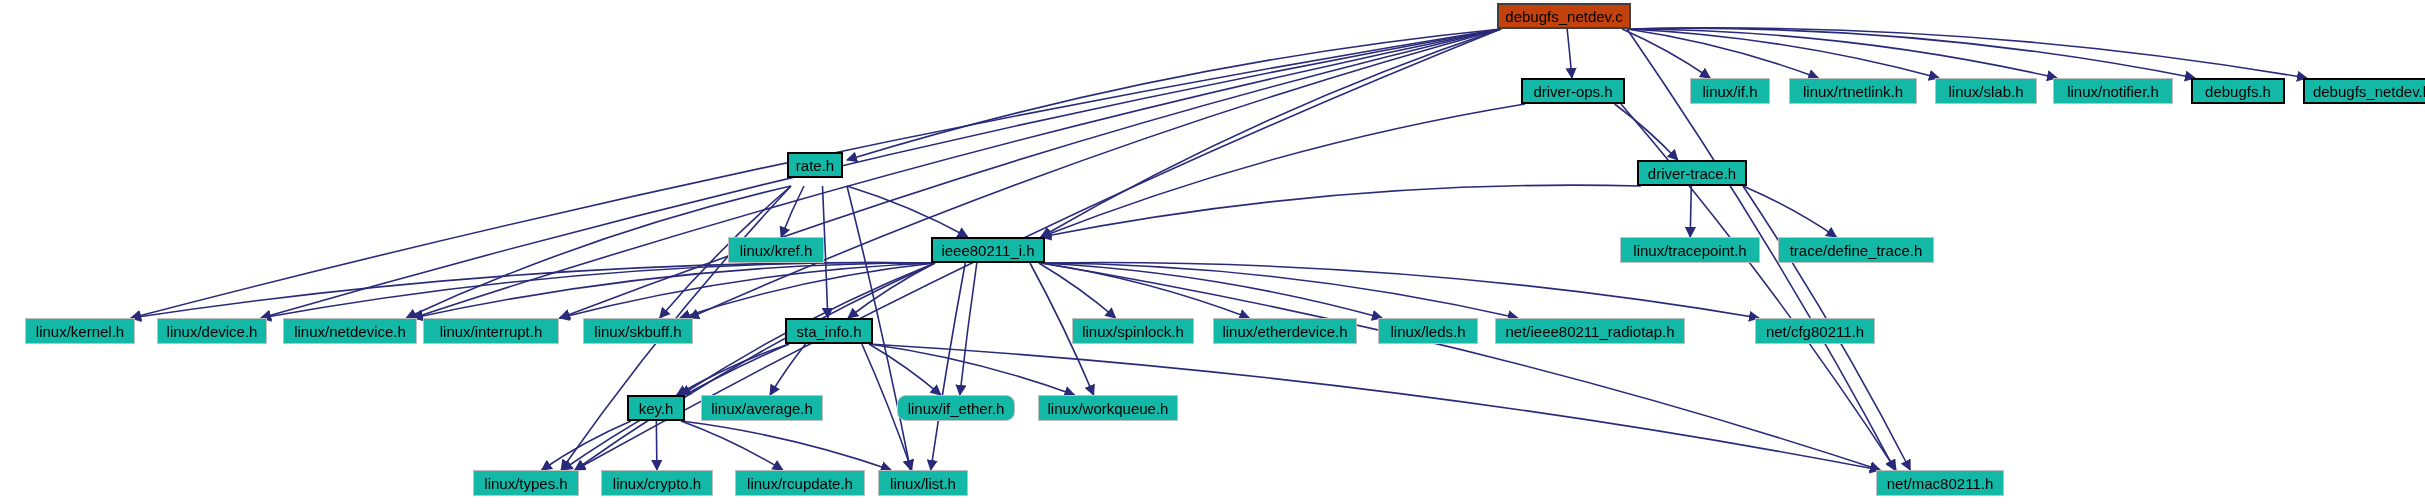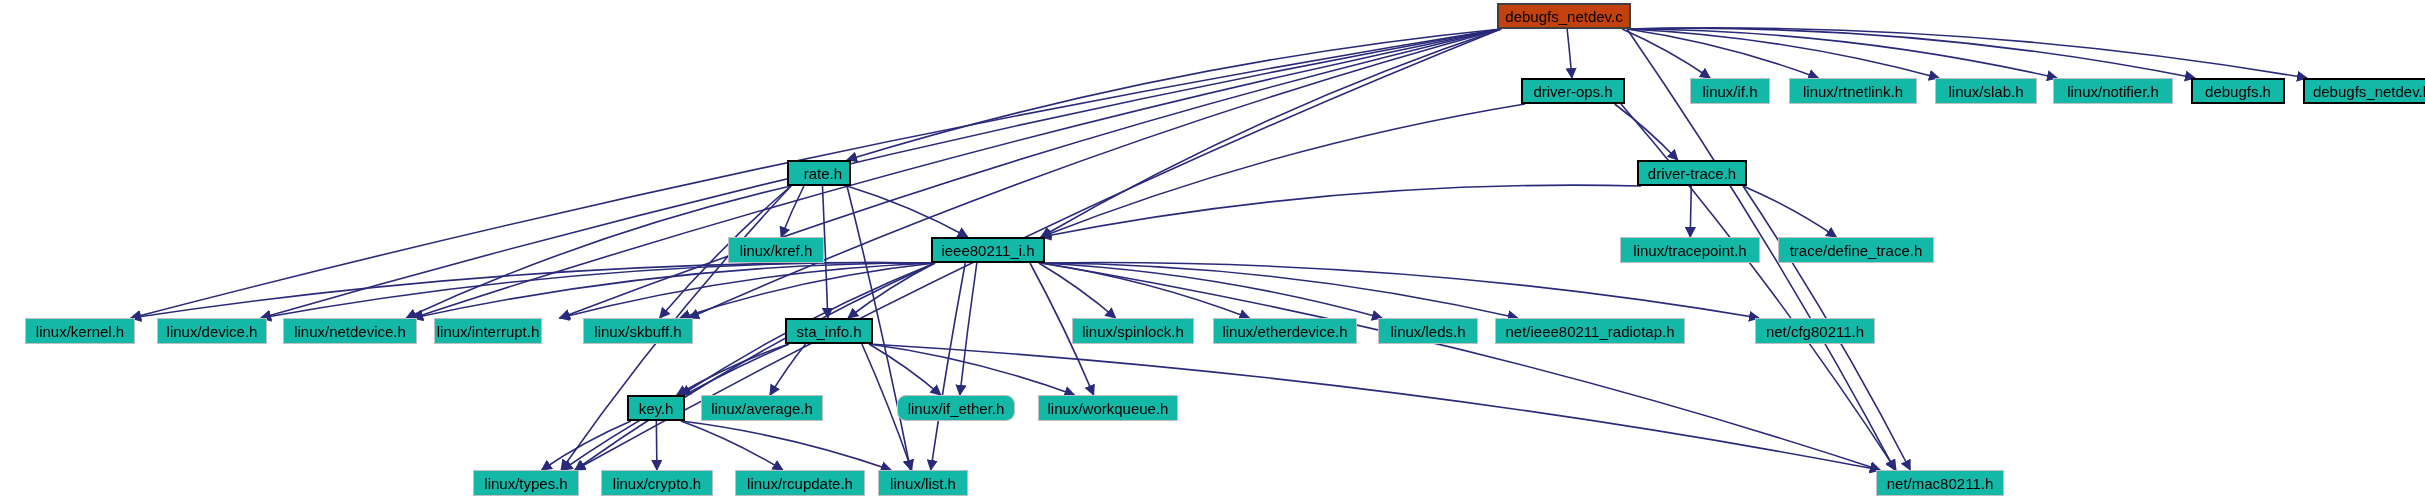--- a/index.html
+++ b/index.html
@@ -136,21 +136,21 @@
       </div>
       <div class="node" style="left: 2053px; top: 78px; width: 120px;">
         <span class="node-label">linux/notifier.h</span>
       </div>
       <div class="node bold" style="left: 2191px; top: 78px; width: 94px;">
         <span class="node-label">debugfs.h</span>
       </div>
       <div class="node bold" style="left: 2303px; top: 78px; width: 138px;">
         <span class="node-label">debugfs_netdev.h</span>
       </div>
-      <div class="node bold" style="left: 787px; top: 160px; width: 64px; justify-content: flex-end;">
+      <div class="node bold" style="left: 787px; top: 152px; width: 56px;">
         <span class="node-label">rate.h</span>
       </div>
       <div class="node bold" style="left: 1637px; top: 160px; width: 110px;">
         <span class="node-label">driver-trace.h</span>
       </div>
       <div class="node" style="left: 728px; top: 237px; width: 96px;">
         <span class="node-label">linux/kref.h</span>
       </div>
       <div class="node bold" style="left: 931px; top: 237px; width: 114px;">
         <span class="node-label">ieee80211_i.h</span>
@@ -163,21 +163,21 @@
       </div>
       <div class="node" style="left: 25px; top: 318px; width: 110px;">
         <span class="node-label">linux/kernel.h</span>
       </div>
       <div class="node" style="left: 157px; top: 318px; width: 110px;">
         <span class="node-label">linux/device.h</span>
       </div>
       <div class="node" style="left: 283px; top: 318px; width: 134px;">
         <span class="node-label">linux/netdevice.h</span>
       </div>
-      <div class="node" style="left: 434px; top: 318px; width: 108px;">
+      <div class="node" style="left: 423px; top: 318px; width: 136px;">
         <span class="node-label">linux/interrupt.h</span>
       </div>
       <div class="node" style="left: 583px; top: 318px; width: 110px;">
         <span class="node-label">linux/skbuff.h</span>
       </div>
       <div class="node bold" style="left: 785px; top: 318px; width: 88px;">
         <span class="node-label">sta_info.h</span>
       </div>
       <div class="node" style="left: 1072px; top: 318px; width: 122px;">
         <span class="node-label">linux/spinlock.h</span>

